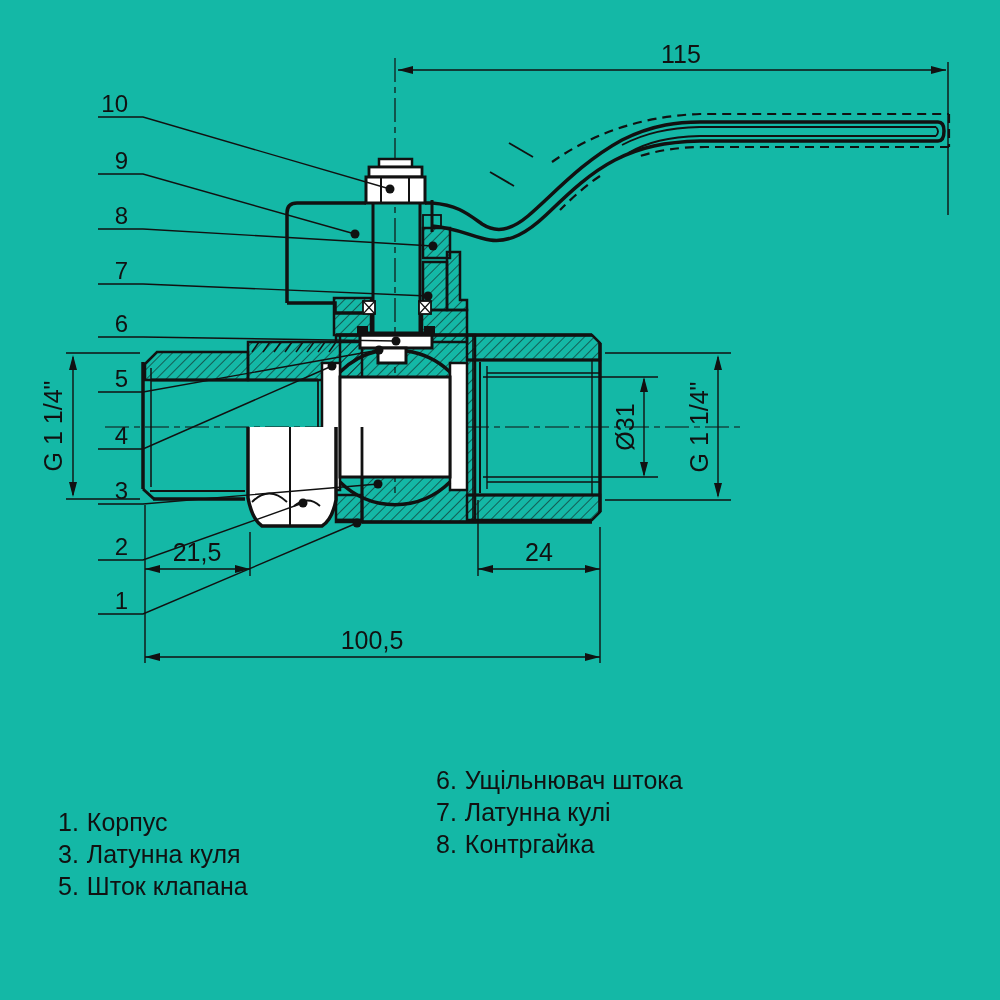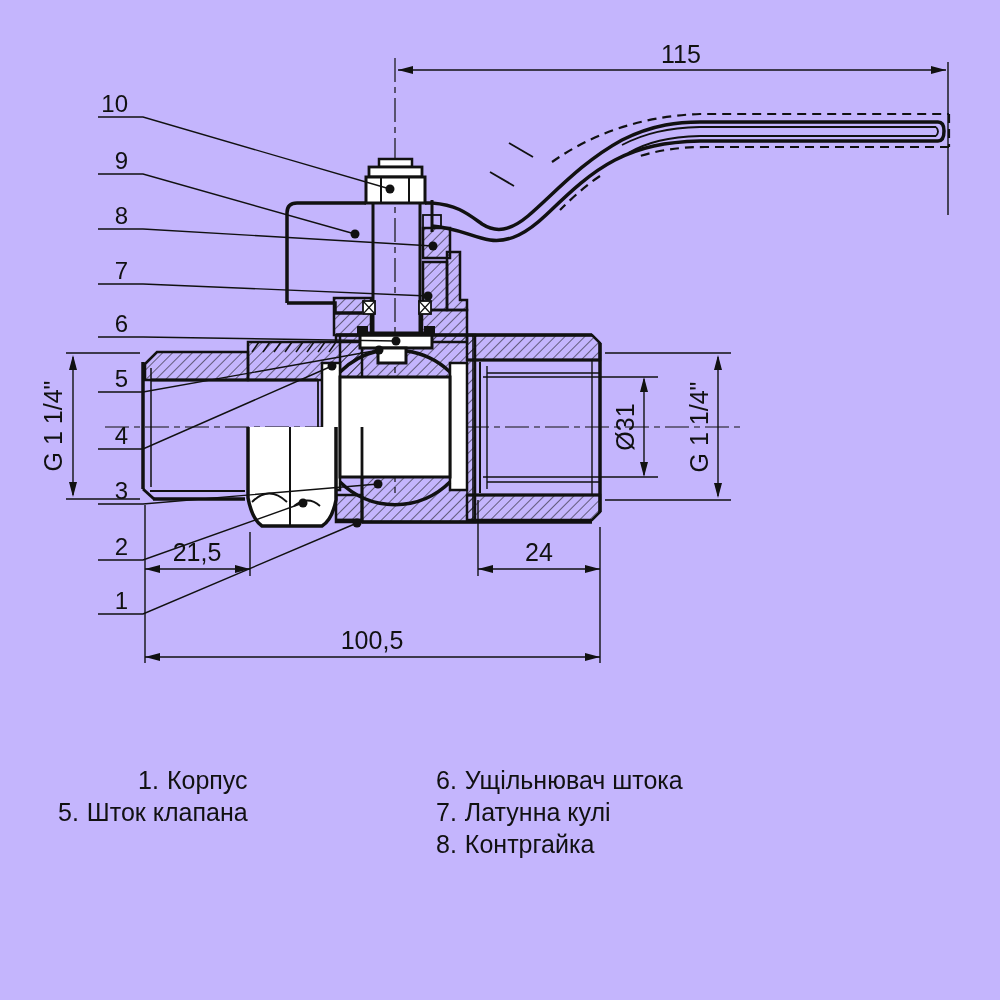--- a/index.html
+++ b/index.html
@@ -1,23 +1,23 @@
 <!DOCTYPE html>
 <html><head>
 <meta charset="utf-8">
 <style>
   html,body{margin:0;padding:0;background:#ffffff;}
-  #stage{position:relative;width:1000px;height:1000px;background:#c4b5fd;overflow:hidden;
+  #stage{position:relative;width:1000px;height:1000px;background:#14b8a6;overflow:hidden;
          font-family:"Liberation Sans","DejaVu Sans",sans-serif;color:#111;}
   #stage svg{position:absolute;left:0;top:0;}
   svg text{font-family:"Liberation Sans","DejaVu Sans",sans-serif;fill:#111;}
   .dim-txt{font-size:25px;}
   .callout-txt{font-size:24px;}
   .parts{position:absolute;font-size:25px;line-height:32px;color:#111;}
-  .parts-left{left:58px;top:764px;text-align:right;}
+  .parts-left{left:58px;top:806px;}
   .parts-right{left:436px;top:764px;}
   .part-row{white-space:nowrap;}
   .part-row .num{display:inline-block;margin-right:8px;}
 </style>
 </head>
 <body>
 
 <div id="stage">
 
 <svg width="1000" height="1000" viewBox="0 0 1000 1000">
@@ -275,20 +275,21 @@
     <g>
       <text class="callout-txt" x="128" y="609" text-anchor="end" stroke="none">1</text>
       <path d="M98,614 H143 L357,523" fill="none"></path>
           <circle cx="357" cy="523" r="4.5" stroke="none"></circle>
     </g>
   </g>
 </svg>
 
 <div class="parts parts-left">
   <div class="part-row"><span class="num">1.</span><span>Корпус</span></div>
+  <div class="part-row"><span class="num">3.</span><span>Латунна куля</span></div>
   <div class="part-row"><span class="num">5.</span><span>Шток клапана</span></div>
 </div>
 
 <div class="parts parts-right">
   <div class="part-row"><span class="num">6.</span><span>Ущільнювач штока</span></div>
   <div class="part-row"><span class="num">7.</span><span>Латунна кулі</span></div>
   <div class="part-row"><span class="num">8.</span><span>Контргайка</span></div>
 </div>
 
 </div>

